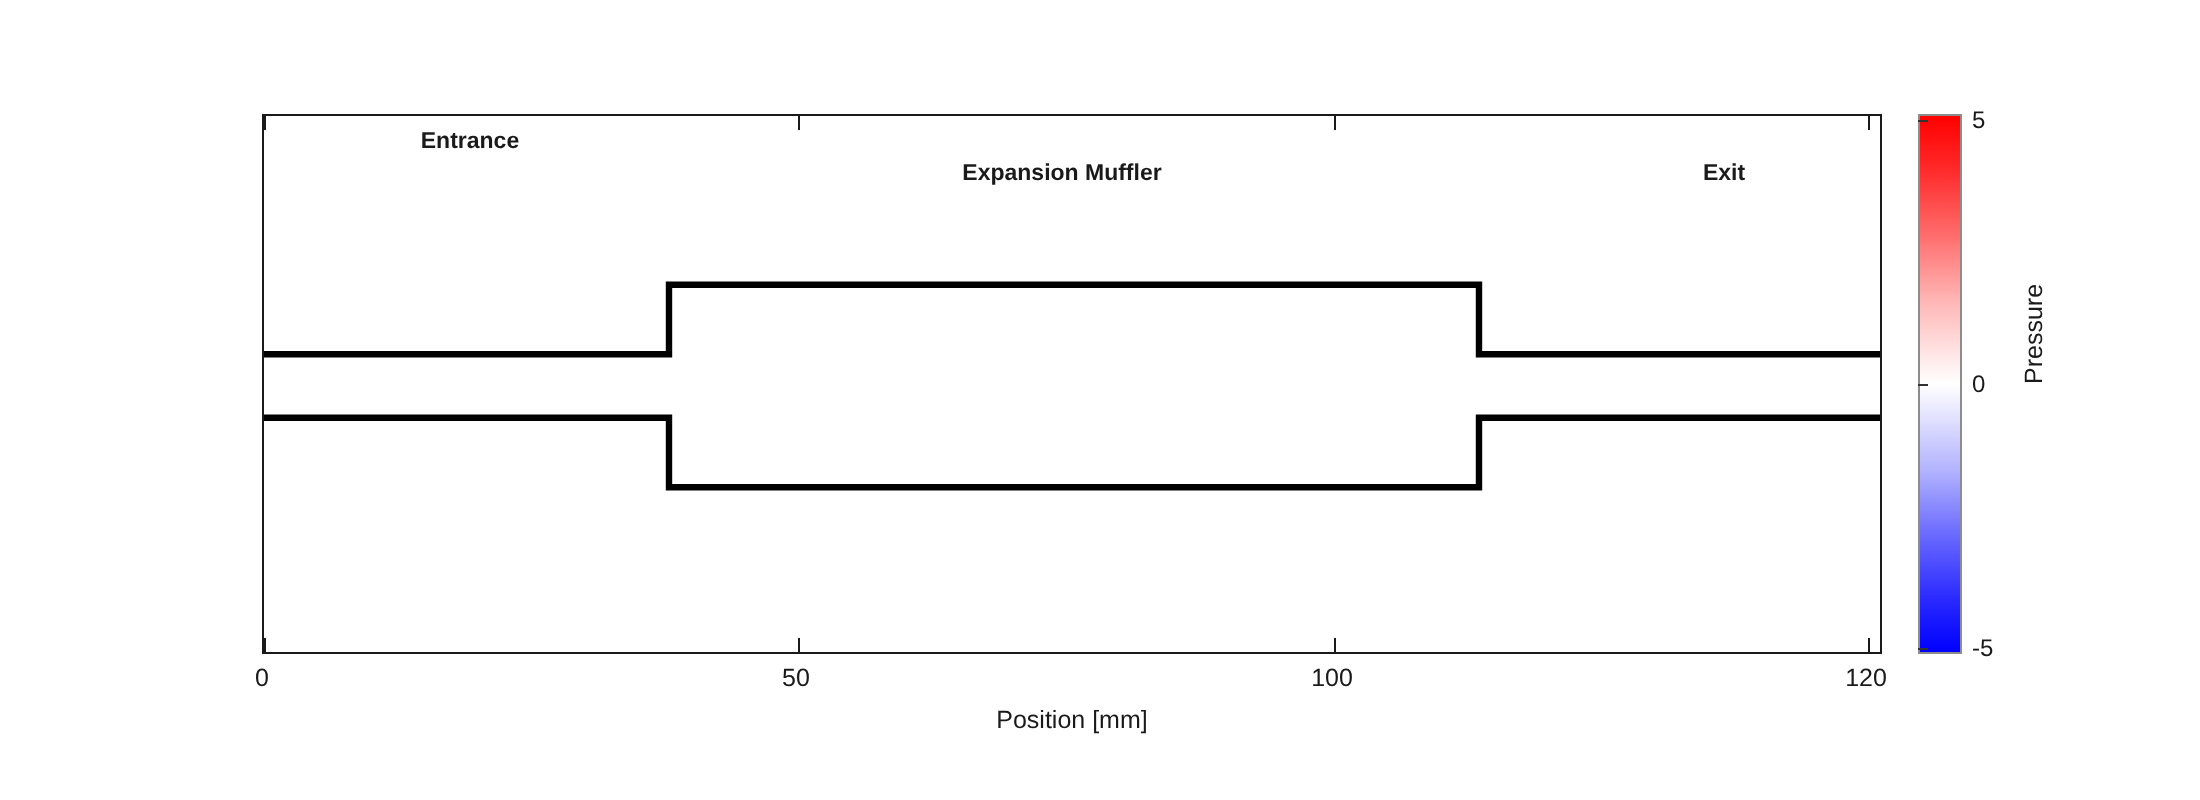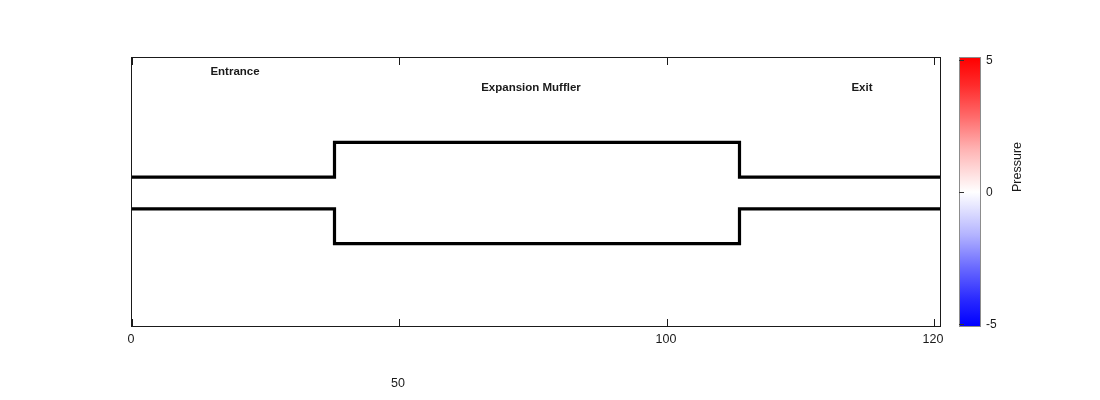--- a/index.html
+++ b/index.html
@@ -182,24 +182,25 @@
       <div class="xtick-mark" style="left:802px;"></div>
 
       <div class="xtick-mark top" style="left:0px;"></div>
       <div class="xtick-mark top" style="left:267px;"></div>
       <div class="xtick-mark top" style="left:535px;"></div>
       <div class="xtick-mark top" style="left:802px;"></div>
     </div>
   </div>
 
   <div class="xtick-label" style="left:131px;">0</div>
-  <div class="xtick-label" style="left:398px;margin-top:44px;">50</div>
+  <div class="xtick-label" style="left:398px;">50</div>
   <div class="xtick-label" style="left:666px;">100</div>
   <div class="xtick-label" style="left:933px;">120</div>
 
+  <div id="xlabel">Position [mm]</div>
 
   <div id="colorbar"></div>
 
   <div class="cb-tick" style="top:60px;"></div>
   <div class="cb-tick" style="top:192px;"></div>
   <div class="cb-tick" style="top:324px;"></div>
 
   <div class="cb-label" style="top:60px;">5</div>
   <div class="cb-label" style="top:192px;">0</div>
   <div class="cb-label" style="top:324px;">-5</div>

